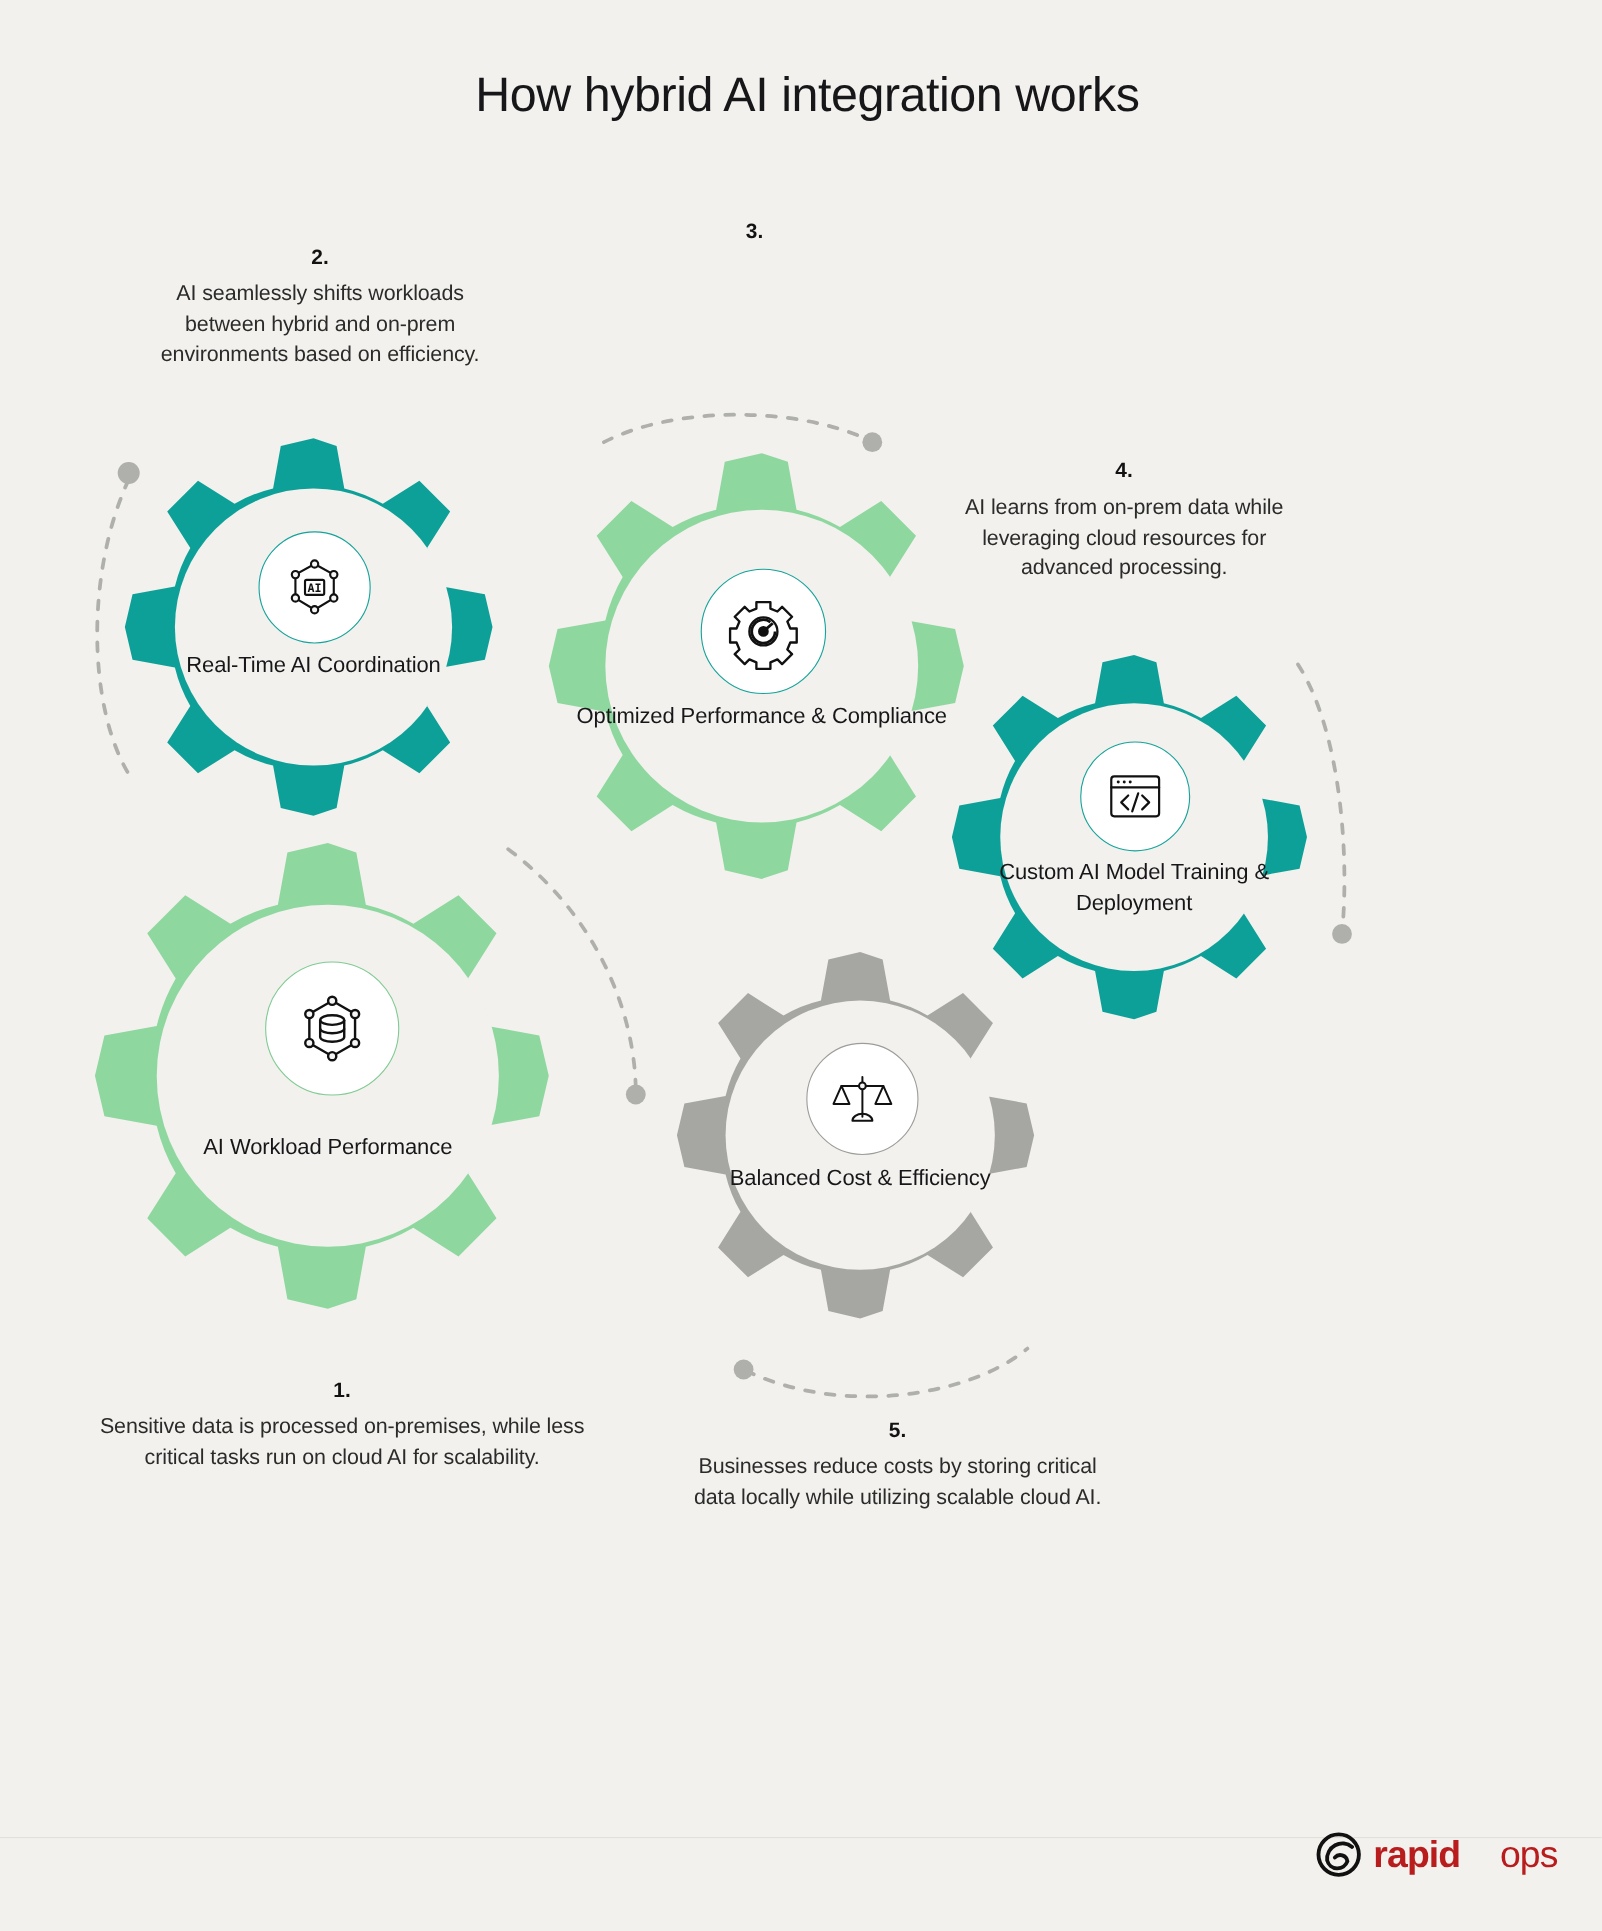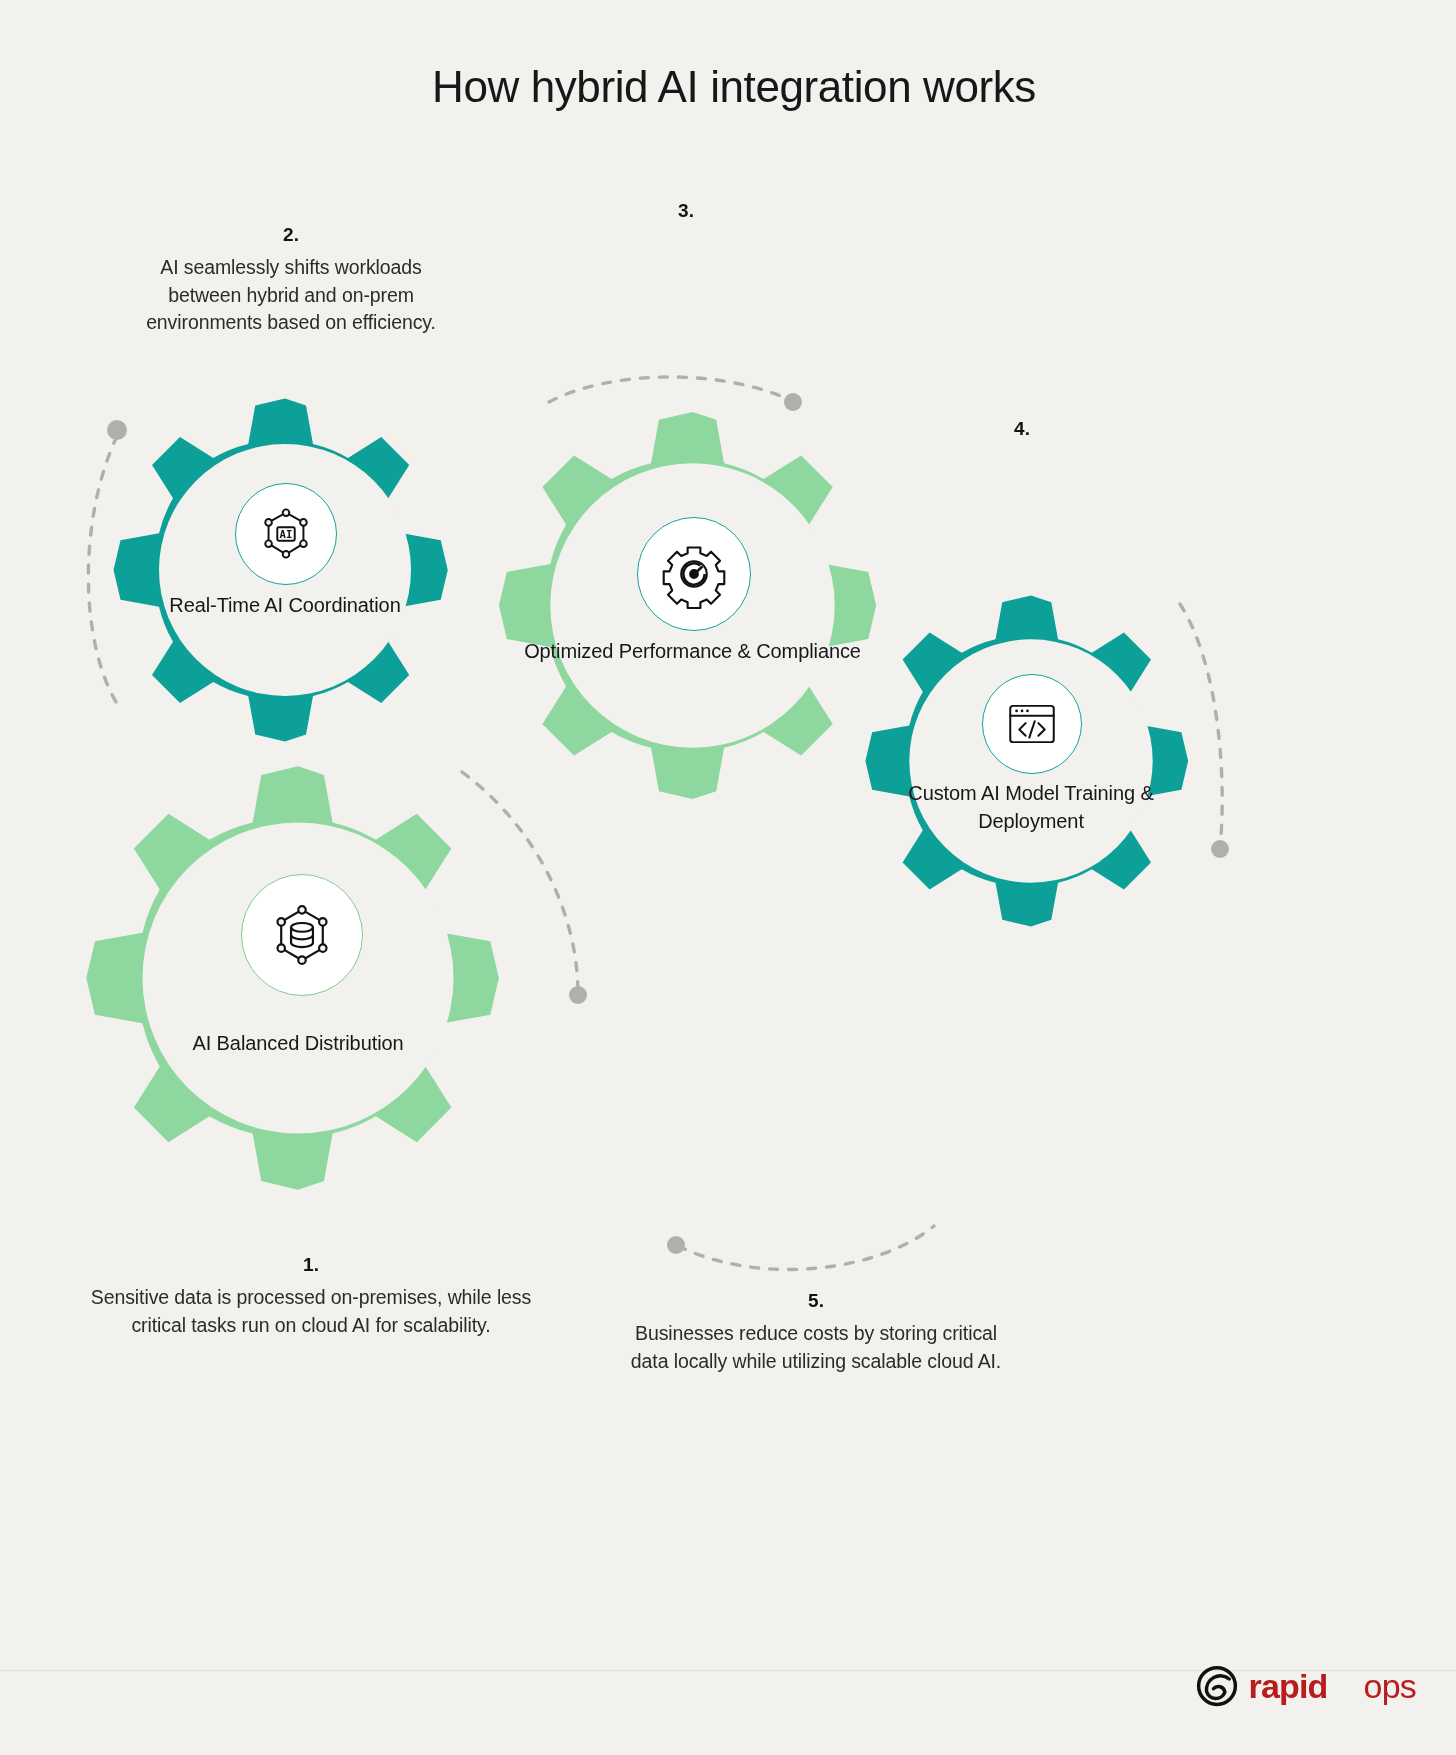--- a/index.html
+++ b/index.html
@@ -135,20 +135,21 @@
     <span class="num">2.</span>
     <span class="body">AI seamlessly shifts workloads between hybrid and on-prem environments based on efficiency.</span>
   </div>
 
   <div class="caption cap-3">
     <span class="num">3.</span>
   </div>
 
   <div class="caption cap-4">
     <span class="num">4.</span>
+    <span class="body">AI learns from on-prem data while leveraging cloud resources for advanced processing.</span>
   </div>
 
   <div class="caption cap-1">
     <span class="num">1.</span>
     <span class="body">Sensitive data is processed on-premises, while less critical tasks run on cloud AI for scalability.</span>
   </div>
 
   <div class="caption cap-5">
     <span class="num">5.</span>
     <span class="body">Businesses reduce costs by storing critical data locally while utilizing scalable cloud AI.</span>
@@ -294,23 +295,57 @@
         <path d="M22 25 v14 a10 4 0 0 0 20 0 v-14"></path>
         <path d="M22 32 a10 4 0 0 0 20 0"></path>
         <circle cx="32" cy="9" r="3.4" fill="#F6F6F6"></circle>
         <circle cx="51" cy="20" r="3.4" fill="#F6F6F6"></circle>
         <circle cx="51" cy="44" r="3.4" fill="#F6F6F6"></circle>
         <circle cx="32" cy="55" r="3.4" fill="#F6F6F6"></circle>
         <circle cx="13" cy="44" r="3.4" fill="#F6F6F6"></circle>
         <circle cx="13" cy="20" r="3.4" fill="#F6F6F6"></circle>
       </svg>
     </div>
-    <div class="label">AI Balanced Distribution</div>
-  </div>
-
+    <div class="label">AI Workload Performance</div>
+  </div>
+
+  <div class="gear" id="gear-balanced">
+    <svg width="340" height="340" viewBox="0 0 200 200">
+      <path fill="#A6A6A3" d="M100 2
+               L112 6 L116 28
+               A74 74 0 0 1 136 36
+               L155 24 L171 40 L159 59
+               A74 74 0 0 1 167 79
+               L189 83 L193 100 L189 117 L167 121
+               A74 74 0 0 1 159 141
+               L171 160 L155 176 L136 164
+               A74 74 0 0 1 116 172
+               L112 194 L100 198 L83 194 L79 172
+               A74 74 0 0 1 59 164
+               L40 176 L24 160 L36 141
+               A74 74 0 0 1 28 121
+               L6 117 L2 100 L6 83 L28 79
+               A74 74 0 0 1 36 59
+               L24 40 L40 24 L59 36
+               A74 74 0 0 1 79 28
+               L83 6 Z"></path>
+      <circle cx="100" cy="100" r="72" fill="#F2F1ED"></circle>
+    </svg>
+    <div class="iconwrap">
+      <svg width="58" height="58" viewBox="0 0 64 64" fill="none" stroke="#111" stroke-width="2" stroke-linecap="round" stroke-linejoin="round">
+        <line x1="32" y1="10" x2="32" y2="50"></line>
+        <line x1="11" y1="19" x2="53" y2="19"></line>
+        <circle cx="32" cy="19" r="3.4" fill="#F6F6F6"></circle>
+        <path d="M11 19 L3 37 h16 z" fill="none"></path>
+        <path d="M53 19 L45 37 h16 z" fill="none"></path>
+        <path d="M22 54 a10 7 0 0 1 20 0 z" fill="none"></path>
+      </svg>
+    </div>
+    <div class="label">Balanced Cost &amp; Efficiency</div>
+  </div>
 
   <div class="footer-rule"></div>
   <div class="logo">
     <svg class="mark" viewBox="0 0 48 48">
       <circle cx="24" cy="24" r="21" fill="none" stroke="#111" stroke-width="4"></circle>
       <path d="M38 16 A16 16 0 0 0 12 30 A11 11 0 0 0 33 31 A7.5 7.5 0 0 0 20 27" fill="none" stroke="#111" stroke-width="4" stroke-linecap="round"></path>
     </svg>
     <span class="wordmark">
       <span class="wm-a">rapid</span>
         <span class="wm-b">ops</span>

